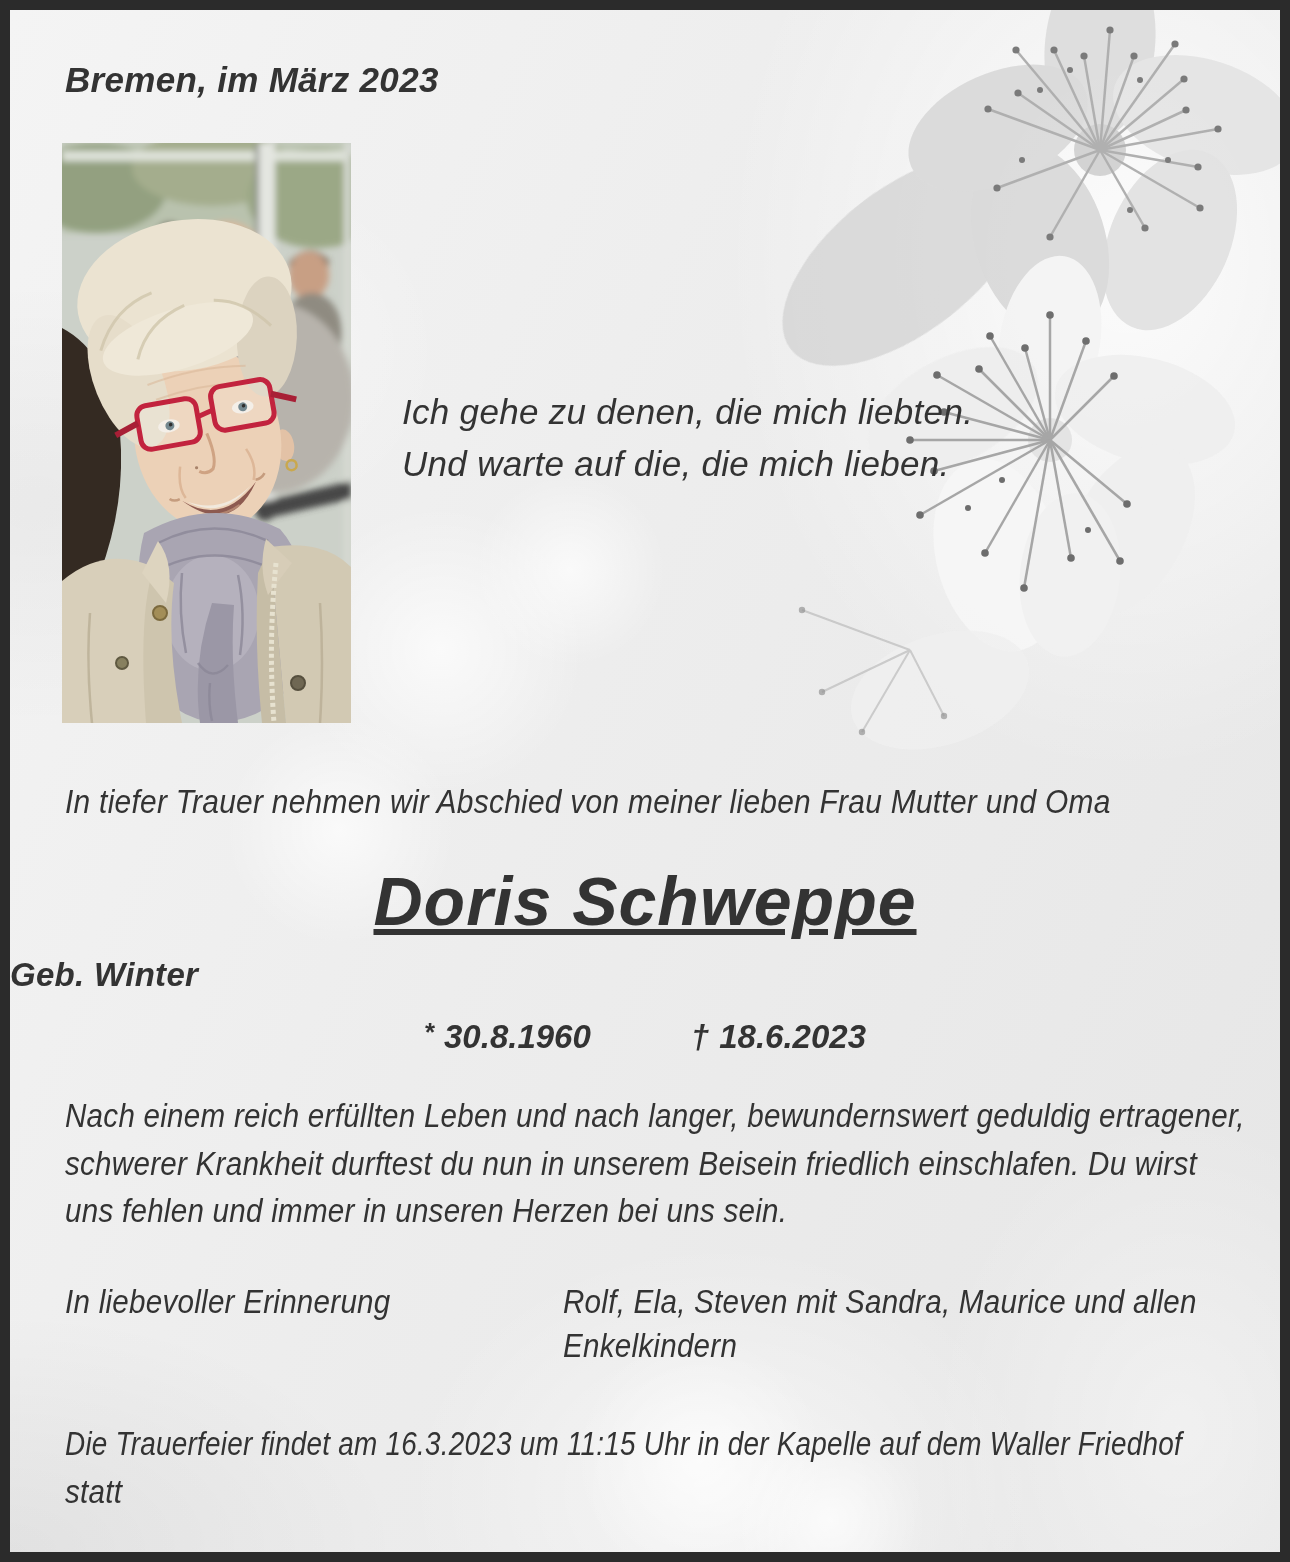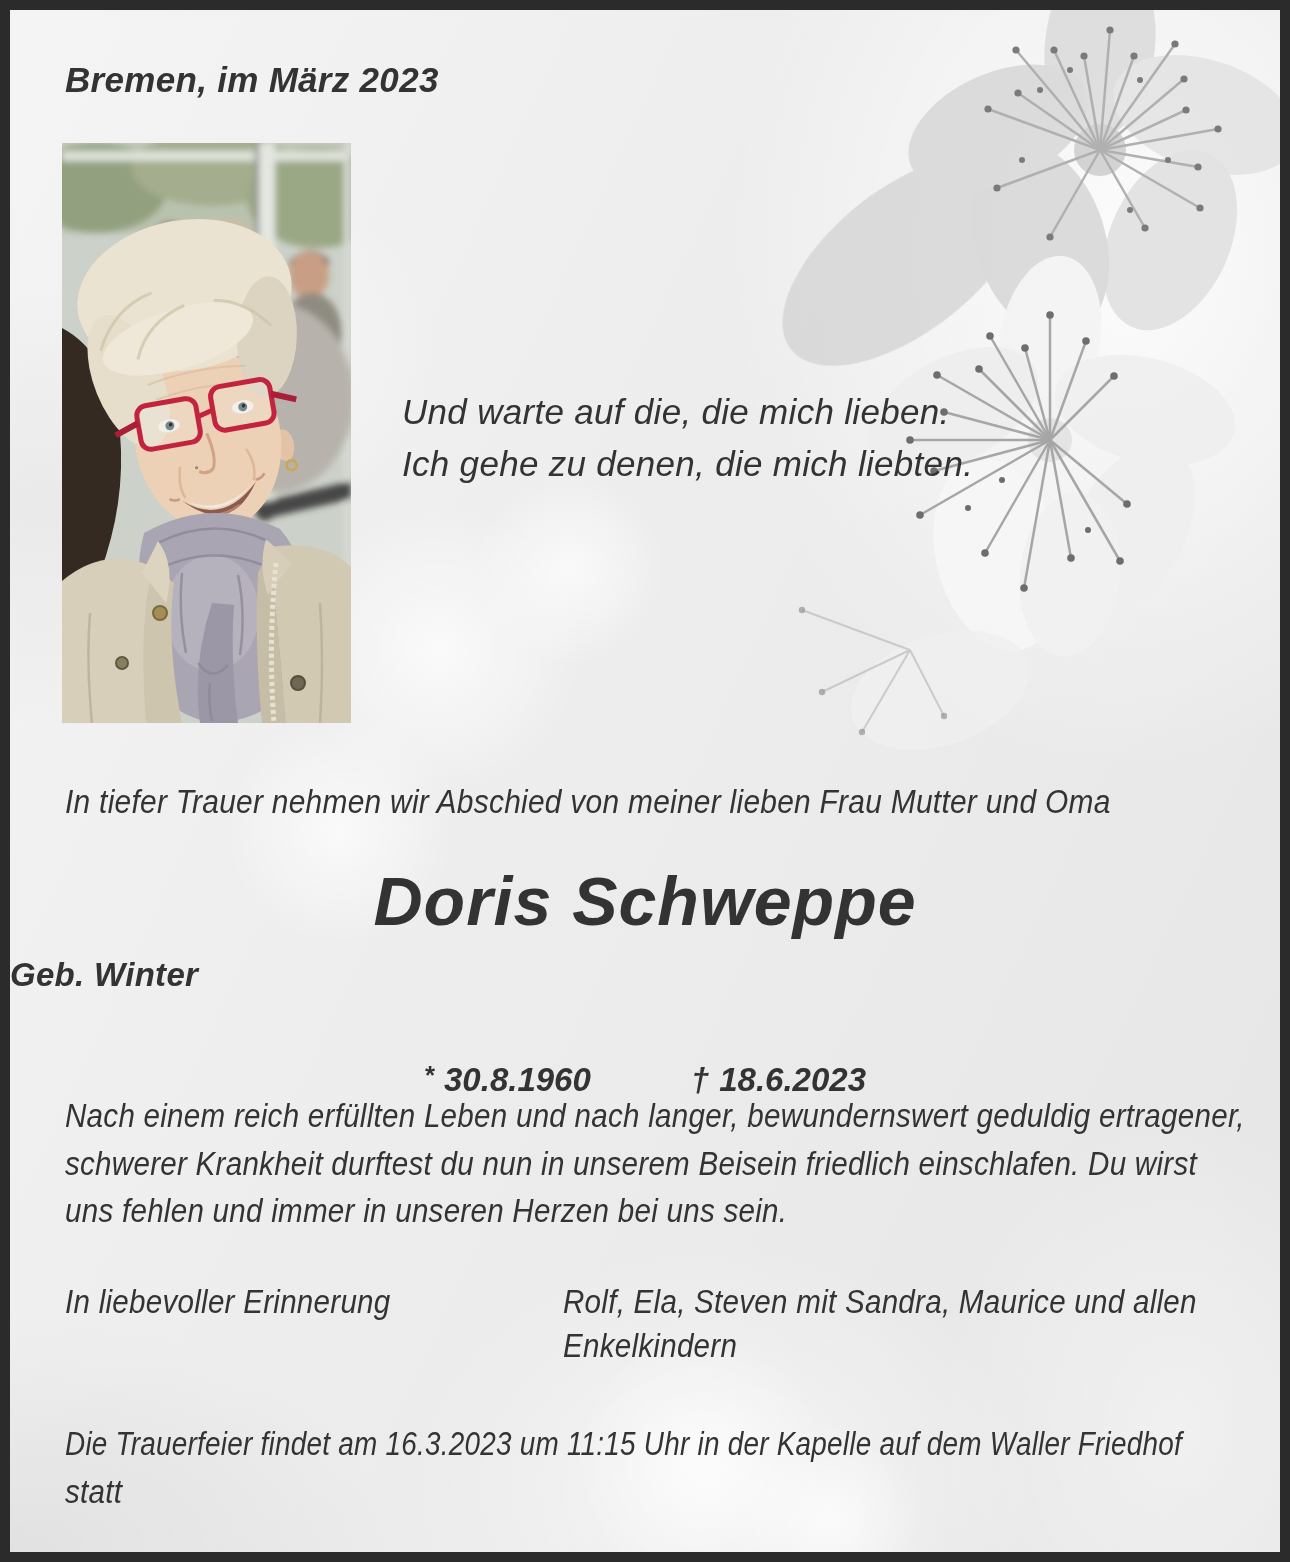--- a/index.html
+++ b/index.html
@@ -22,24 +22,24 @@
   }
   .bokeh{position:absolute;border-radius:50%;pointer-events:none;
     background:radial-gradient(circle, rgba(255,255,255,.7) 0%, rgba(255,255,255,0) 68%);}
   .flowers{position:absolute;top:0;right:0;pointer-events:none;}
   .txt{position:absolute;white-space:nowrap;letter-spacing:.3px;}
   .cond{transform:scaleX(.87);transform-origin:0 50%;}
   .dateline{left:55px;top:50px;font-size:35px;font-weight:600;}
   .photo-frame{position:absolute;left:52px;top:133px;width:289px;height:580px;}
   .quote{left:392px;top:376px;font-size:35px;line-height:52px;}
   .intro{left:55px;top:772px;font-size:34px;transform:scaleX(.88);transform-origin:0 50%;}
-  .name{left:0;top:852px;width:100%;text-align:center;font-size:68px;font-weight:bold;letter-spacing:1px;}
+  .name{left:0;top:852px;width:100%;text-align:center;font-size:68px;font-weight:bold;letter-spacing:1px;text-decoration:underline;}
   .maiden{left:0;top:946px;width:100%;font-size:33px;font-weight:600;}
   .dates{position:absolute;left:0;top:1008px;width:100%;display:flex;justify-content:center;gap:100px;font-size:33px;font-weight:600;}
-  .date-group{white-space:nowrap;margin-top:43px;}
+  .date-group{white-space:nowrap;}
   .sym-star{font-size:.78em;vertical-align:.28em;margin-right:10px;}
   .sym-dagger{margin-right:10px;}
   .para{left:55px;font-size:34px;}
   .para.l1{top:1086px;} .para.l2{top:1134px;} .para.l3{top:1181px;}
   .closing{left:55px;top:1272px;font-size:34px;}
   .mourners1{left:553px;top:1272px;font-size:34px;}
   .mourners2{left:553px;top:1316px;font-size:34px;}
   .funeral1{left:55px;top:1414px;font-size:34px;transform:scaleX(.82);transform-origin:0 50%;}
   .funeral2{left:55px;top:1462px;font-size:34px;}
 </style>
@@ -270,22 +270,22 @@
         <circle cx="98" cy="470" r="7" fill="#a38e58" stroke="#7c6a3e" stroke-width="2"></circle>
         <circle cx="60" cy="520" r="6" fill="#87805f" stroke="#5f5941" stroke-width="2"></circle>
         <circle cx="236" cy="540" r="7" fill="#6f6753" stroke="#564f3e" stroke-width="2"></circle>
         <path d="M28,470 Q24,520 30,580 M258,460 Q262,520 258,580" stroke="#b9ae95" stroke-width="2.5" fill="none" opacity=".8"></path>
         <path d="M214,420 Q206,500 212,580" stroke="#e7e2d0" stroke-width="5" fill="none" stroke-dasharray="4 3"></path>
       </g>
     </svg>
   </div>
 
   <div class="txt quote">
+    <div>Ich gehe zu denen, die mich liebten.</div>
     <div>Und warte auf die, die mich lieben.</div>
-    <div>Ich gehe zu denen, die mich liebten.</div>
   </div>
 
   <div class="txt intro">In tiefer Trauer nehmen wir Abschied von meiner lieben Frau Mutter und Oma</div>
 
   <div class="txt name">Doris Schweppe</div>
 
   <div class="txt maiden">Geb. Winter</div>
 
   <div class="dates">
     <span class="date-group">

